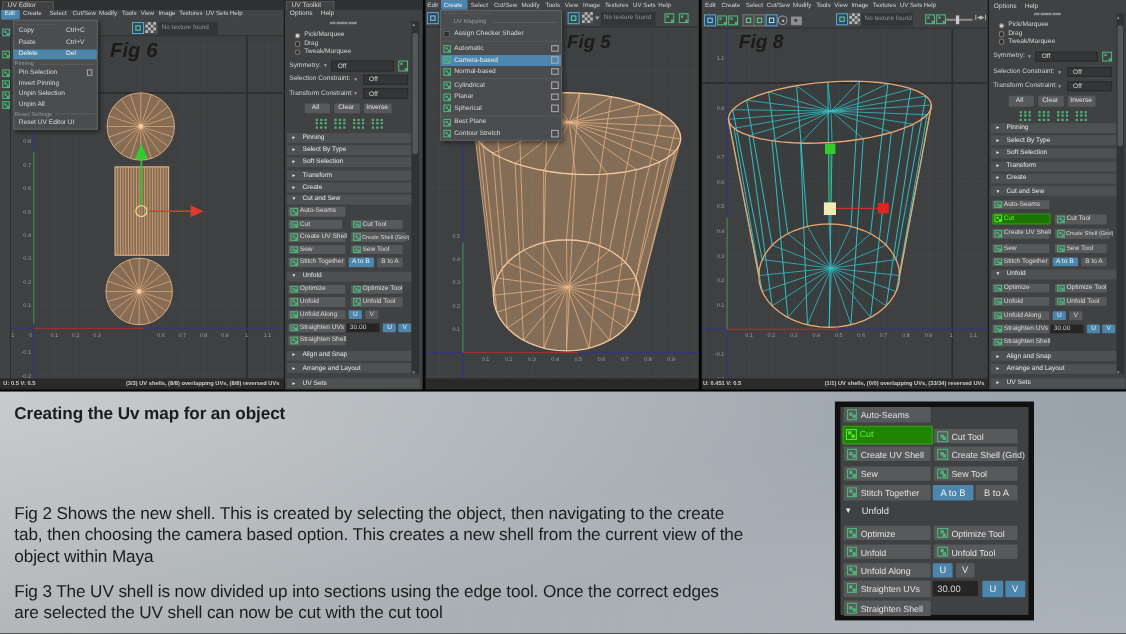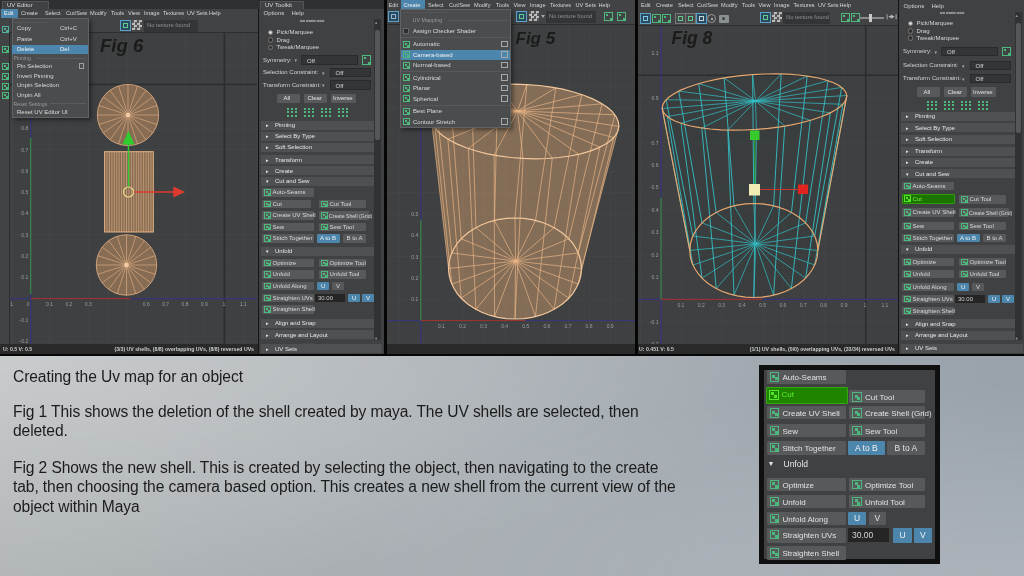--- a/index.html
+++ b/index.html
@@ -1069,23 +1069,23 @@
       <div style="left:943px;top:341.5px;font-size:3.5px;line-height:4.5px;color:#777;white-space:nowrap;">………</div>
       <div class="bar" style="left:900.5px;top:343.5px;width:122px;height:9px;"></div>
       <div style="left:906px;top:345.0px;font-size:5px;line-height:6px;color:#e8e8e8;white-space:nowrap;">▸</div>
       <div style="left:915px;top:345.0px;font-size:6px;line-height:7px;color:#e8e8e8;white-space:nowrap;">UV Sets</div>
       <div style="left:1014.5px;top:12px;width:7px;height:328px;background:#303234;"></div>
       <div style="left:1015.5px;top:23px;width:5px;height:110px;background:#55585a;border-radius:2px;"></div>
       <div style="left:1015.5px;top:12.5px;font-size:4.5px;line-height:5.5px;color:#999;white-space:nowrap;">▴</div>
       <div style="left:1015.5px;top:336px;font-size:4.5px;line-height:5.5px;color:#999;white-space:nowrap;">▾</div>
     </div>
     <div style="left:0px;top:355.5px;width:1024px;height:220.5px;background:radial-gradient(130% 170% at 0% 0%, rgba(255,255,255,0.30), rgba(255,255,255,0) 62%),radial-gradient(120% 160% at 100% 100%, rgba(255,255,255,0.18), rgba(255,255,255,0) 55%),linear-gradient(to right, #b2b6b8, #99a2ab);"></div>
-    <div style="left:13px;top:366.6px;font-size:15.6px;line-height:16.6px;color:#1c1c1c;white-space:nowrap;font-weight:normal;line-height:19.2px;letter-spacing:-0.1px;">Creating the Uv map for an object</div>
-    <div style="left:13px;top:402px;width:700px;height:40px;font-family:'Liberation Sans',sans-serif;color:#1c1c1c;font-size:15.6px;line-height:19.2px;letter-spacing:-0.1px;">Fig 1 This shows the deletion of the shell created by maya. The UV shells are selected, then<br>deleted.</div>
+    <div style="left:13px;top:366.6px;font-size:15.6px;line-height:16.6px;color:#1c1c1c;white-space:nowrap;font-weight:bold;line-height:19.2px;letter-spacing:-0.1px;">Creating the Uv map for an object</div>
     <div style="left:13px;top:458.1px;width:700px;height:60px;font-family:'Liberation Sans',sans-serif;color:#1c1c1c;font-size:15.6px;line-height:19.2px;letter-spacing:-0.1px;">Fig 2 Shows the new shell. This is created by selecting the object, then navigating to the create<br>tab, then choosing the camera based option. This creates a new shell from the current view of the<br>object within Maya</div>
+    <div style="left:13px;top:528.5px;width:700px;height:40px;font-family:'Liberation Sans',sans-serif;color:#1c1c1c;font-size:15.6px;line-height:19.2px;letter-spacing:-0.1px;">Fig 3 The UV shell is now divided up into sections using the edge tool. Once the correct edges<br>are selected the UV shell can now be cut with the cut tool</div>
     <div style="left:759px;top:364.5px;width:180.5px;height:199.5px;background:#101010;"></div>
     <div style="left:764px;top:369.5px;width:170.5px;height:189.5px;background:#3f4143;"></div>
     <div class="btn" style="left:766.5px;top:370px;width:79.5px;height:13.5px;"></div>
     <div style="position:absolute;left:769.5px;top:372px;width:9.5px;height:9.5px;border:1px solid #4db87b;">
       <div style="position:absolute;left:1.5px;top:1.5px;width:3px;height:3px;background:#4db87b"></div>
       <div style="position:absolute;right:0.5px;bottom:0.5px;width:3px;height:3px;background:#4db87b"></div>
     </div>
     <div style="left:782.5px;top:373px;font-size:8px;line-height:9px;color:#e2e2e2;white-space:nowrap;">Auto-Seams</div>
     <div style="left:765.5px;top:386.5px;width:82.5px;height:17.5px;background:#1f8500;border:1px solid #35a80d;border-radius:1px;overflow:hidden;"></div>
     <div style="position:absolute;left:768.5px;top:389.5px;width:10px;height:10px;border:1px solid #55e52a;">

